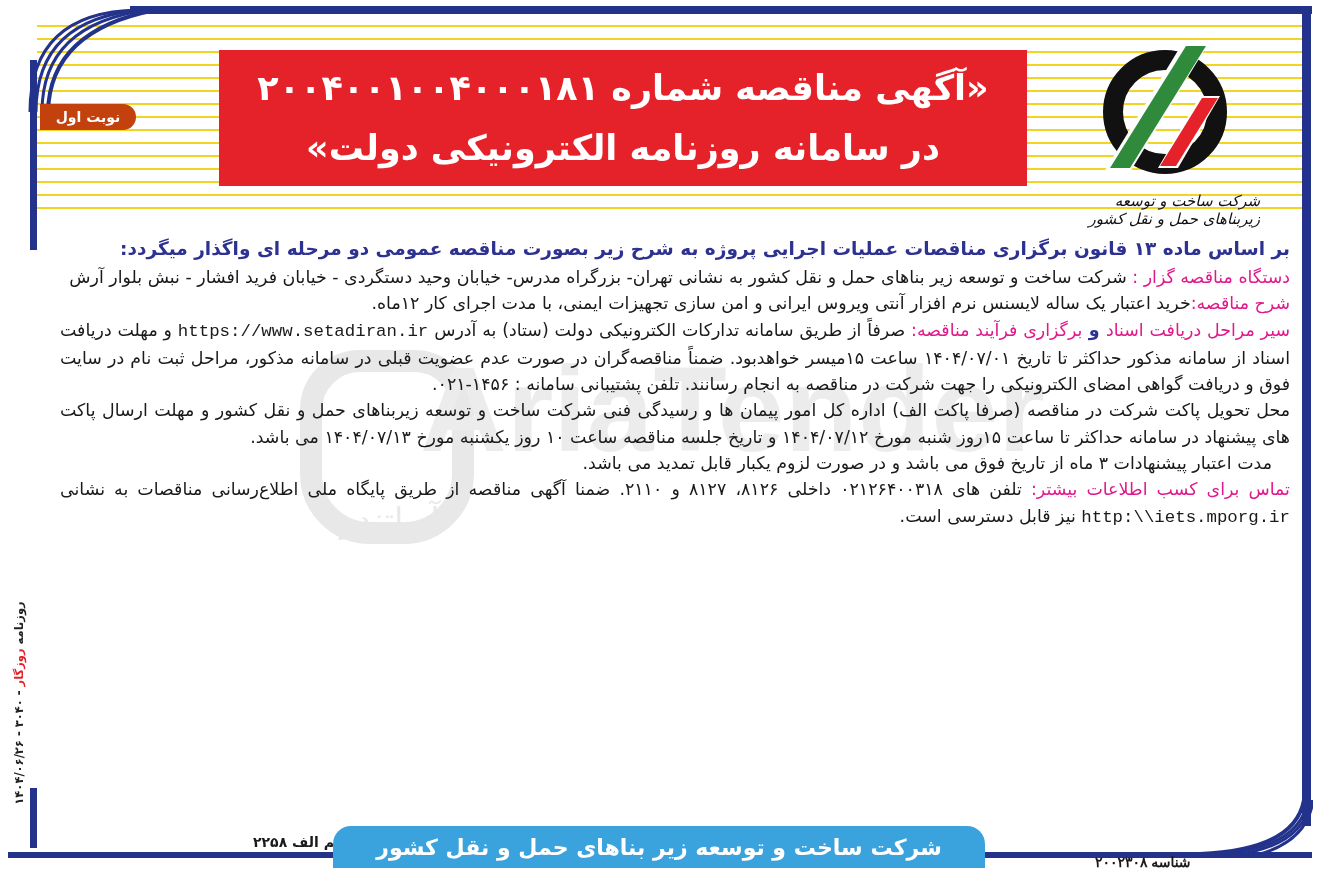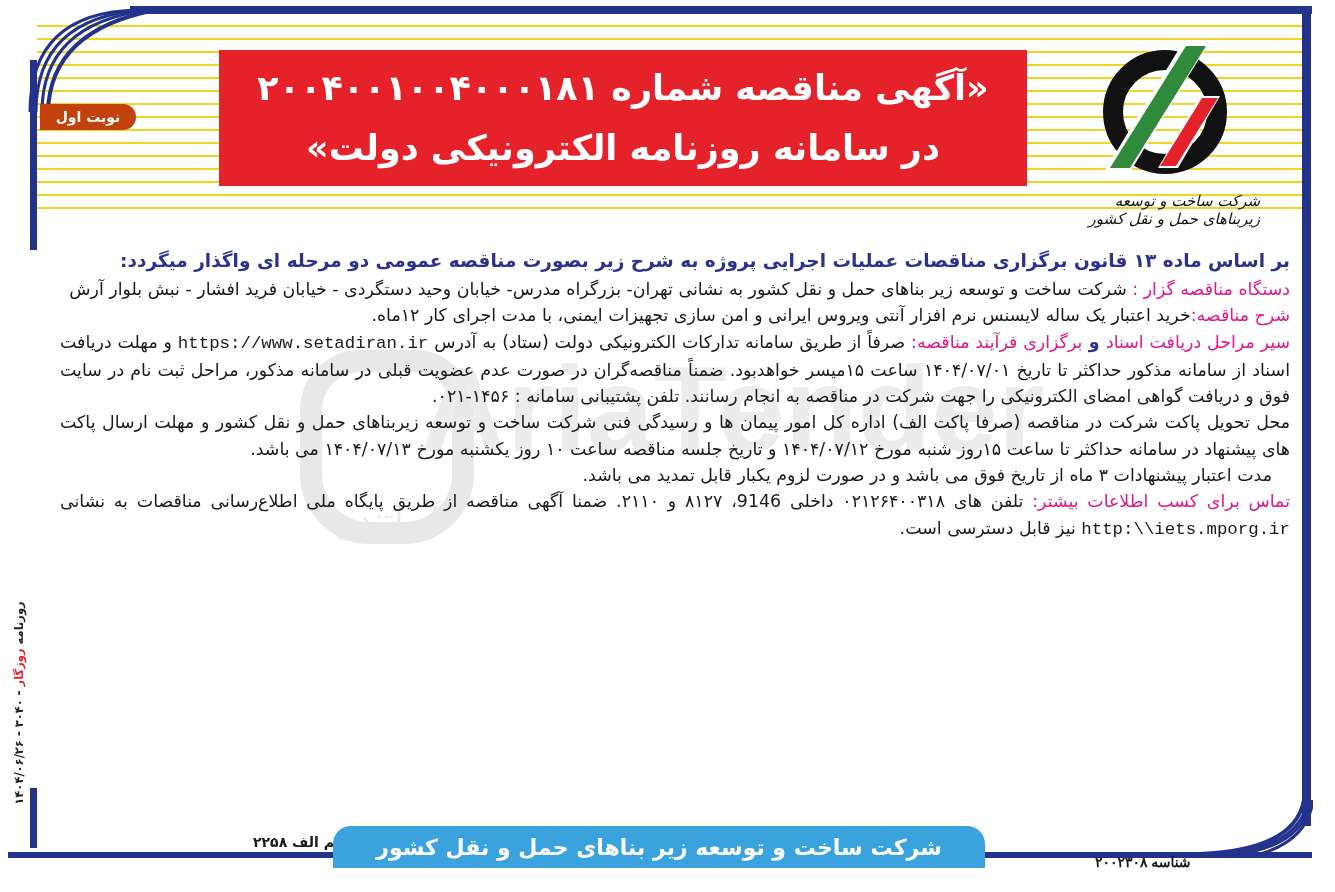--- a/index.html
+++ b/index.html
@@ -40,21 +40,21 @@
   }
 
   .watermark {
     position:absolute; left:300px; top:330px; width:560px; height:220px; opacity:0.13; pointer-events:none;
   }
   .watermark .big { position:absolute; left:120px; top:10px; font-size:120px; font-weight:bold; color:#737373; font-family:"Liberation Sans", sans-serif; }
   .watermark .small { position:absolute; left:40px; top:170px; font-size:34px; color:#555; direction:rtl; letter-spacing:16px; }
   .watermark .shield { position:absolute; left:0; top:20px; width:130px; height:150px; border:22px solid #555; border-radius:60px 60px 70px 70px; }
 
   .body-text {
-    position:absolute; left:60px; top:246px; width:1230px; direction:rtl; text-align:justify;
+    position:absolute; left:60px; top:234px; width:1230px; direction:rtl; text-align:justify;
     font-size:17.4px; line-height:26.3px; color:#1a1a1a;
   }
   .body-text p { margin:0; }
   .lead { color:#2d3190; font-weight:bold; font-size:18.5px; line-height:30px; }
   .lbl { color:#e0198a; font-weight:normal; }
   .lbl-blue { color:#2d3190; font-weight:bold; }
   .indent { padding-right:18px; }
   .ltr { direction:ltr; unicode-bidi:embed; font-family:Liberation Mono, monospace; }
 
   .side-text {
@@ -127,21 +127,21 @@
   </p>
   <p>
     <span class="lbl">شرح مناقصه:</span><span>خرید اعتبار یک ساله لایسنس نرم افزار آنتی ویروس ایرانی و امن سازی تجهیزات ایمنی، با مدت اجرای کار ۱۲ماه.</span>
   </p>
   <p>
     <span class="lbl">سیر مراحل دریافت اسناد</span><span class="lbl-blue"> و </span><span class="lbl">برگزاری فرآیند مناقصه:</span><span> صرفاً از طریق سامانه تدارکات الکترونیکی دولت (ستاد) به آدرس </span><span class="ltr">https://www.setadiran.ir</span><span> و مهلت دریافت اسناد از سامانه مذکور حداکثر تا تاریخ ۱۴۰۴/۰۷/۰۱ ساعت ۱۵میسر خواهدبود. ضمناً مناقصه‌گران در صورت عدم عضویت قبلی در سامانه مذکور، مراحل ثبت نام در سایت فوق و دریافت گواهی امضای الکترونیکی را جهت شرکت در مناقصه به انجام رسانند. تلفن پشتیبانی سامانه : ۱۴۵۶-۰۲۱.</span>
   </p>
   <p>محل تحویل پاکت شرکت در مناقصه (صرفا پاکت الف) اداره کل امور پیمان ها و رسیدگی فنی شرکت ساخت و توسعه زیربناهای حمل و نقل کشور و مهلت ارسال پاکت های پیشنهاد در سامانه حداکثر تا ساعت ۱۵روز شنبه مورخ ۱۴۰۴/۰۷/۱۲ و تاریخ جلسه مناقصه ساعت ۱۰ روز یکشنبه مورخ ۱۴۰۴/۰۷/۱۳ می باشد.</p>
   <p class="indent">مدت اعتبار پیشنهادات ۳ ماه از تاریخ فوق می باشد و در صورت لزوم یکبار قابل تمدید می باشد.</p>
   <p>
-    <span class="lbl">تماس برای کسب اطلاعات بیشتر:</span><span> تلفن های ۰۲۱۲۶۴۰۰۳۱۸ داخلی 9146، ۸۱۲۷ و ۲۱۱۰. ضمنا آگهی مناقصه از طریق پایگاه ملی اطلاع‌رسانی مناقصات به نشانی </span><span class="ltr">http:\\iets.mporg.ir</span><span> نیز قابل دسترسی است.</span>
+    <span class="lbl">تماس برای کسب اطلاعات بیشتر:</span><span> تلفن های ۰۲۱۲۶۴۰۰۳۱۸ داخلی ۸۱۲۶، ۸۱۲۷ و ۲۱۱۰. ضمنا آگهی مناقصه از طریق پایگاه ملی اطلاع‌رسانی مناقصات به نشانی </span><span class="ltr">http:\\iets.mporg.ir</span><span> نیز قابل دسترسی است.</span>
   </p>
 </div>
 
 <div class="side-text">
   <div class="inner">
     <span>روزنامه </span><span class="red">روزگار</span><span> - ۳۰۴۰ - </span><span>۱۴۰۴/۰۶/۲۶</span>
   </div>
 </div>
 
 <div class="footer-left">میم الف ۲۲۵۸</div>

